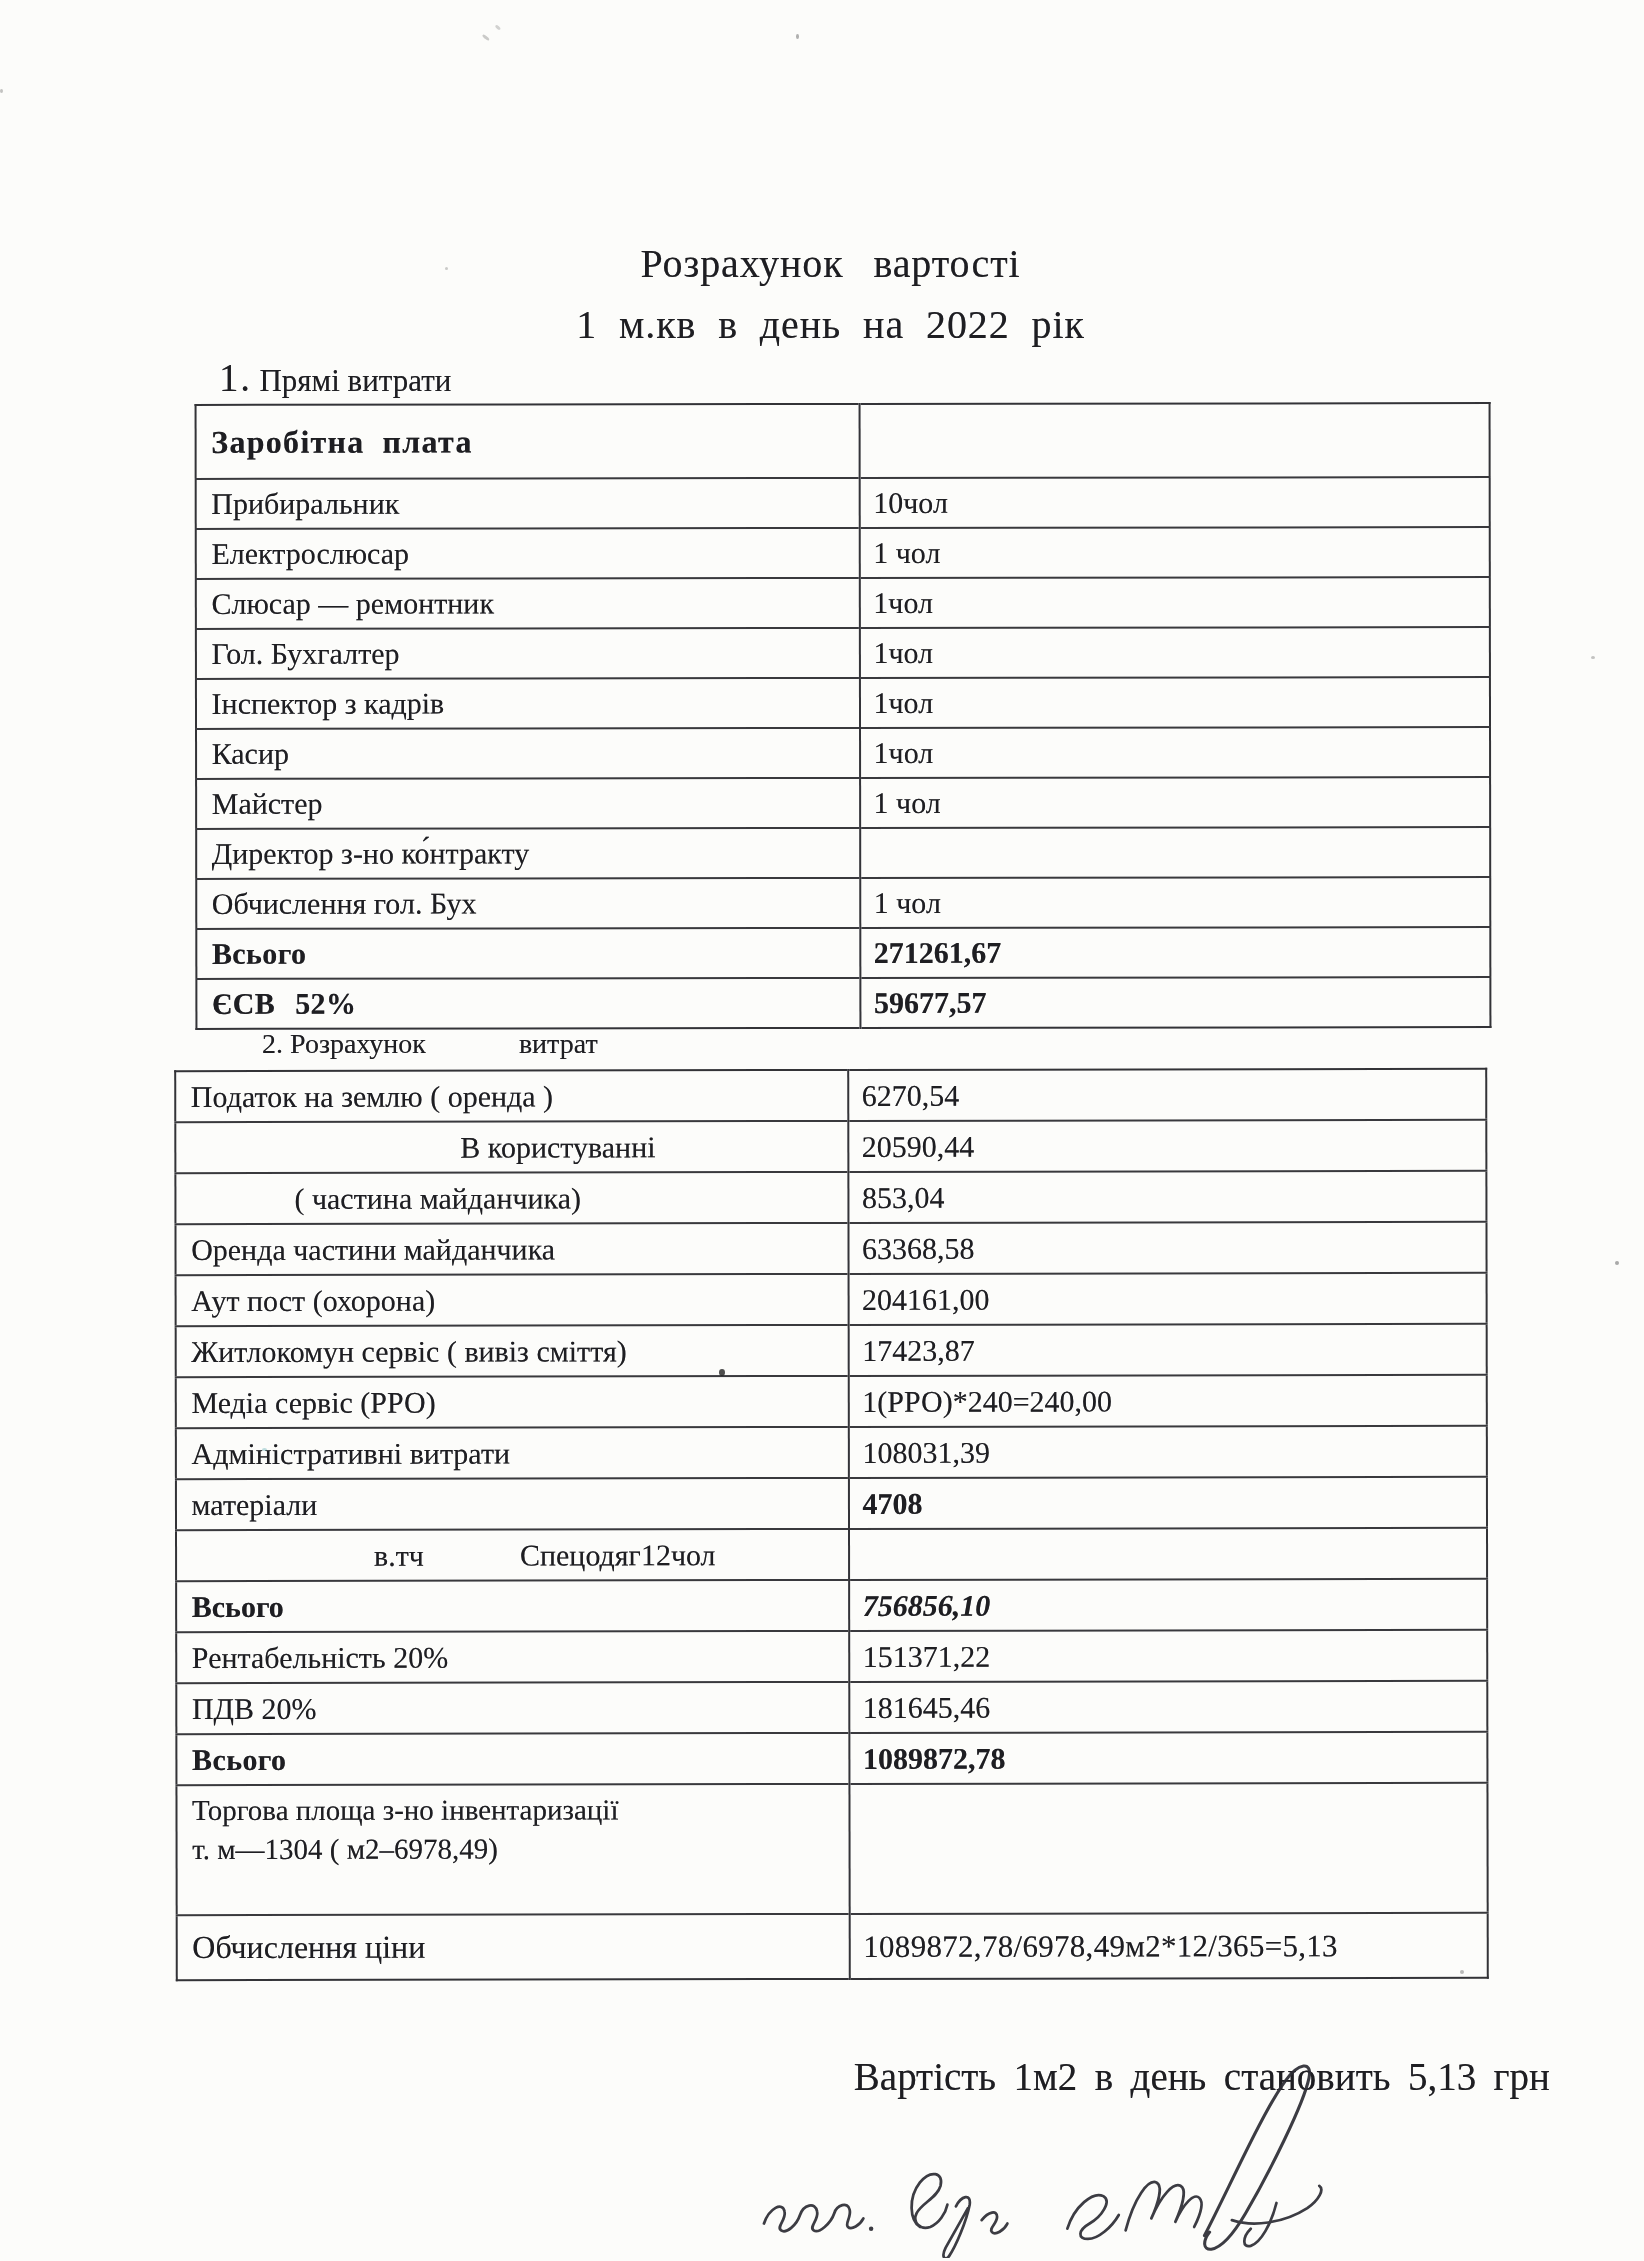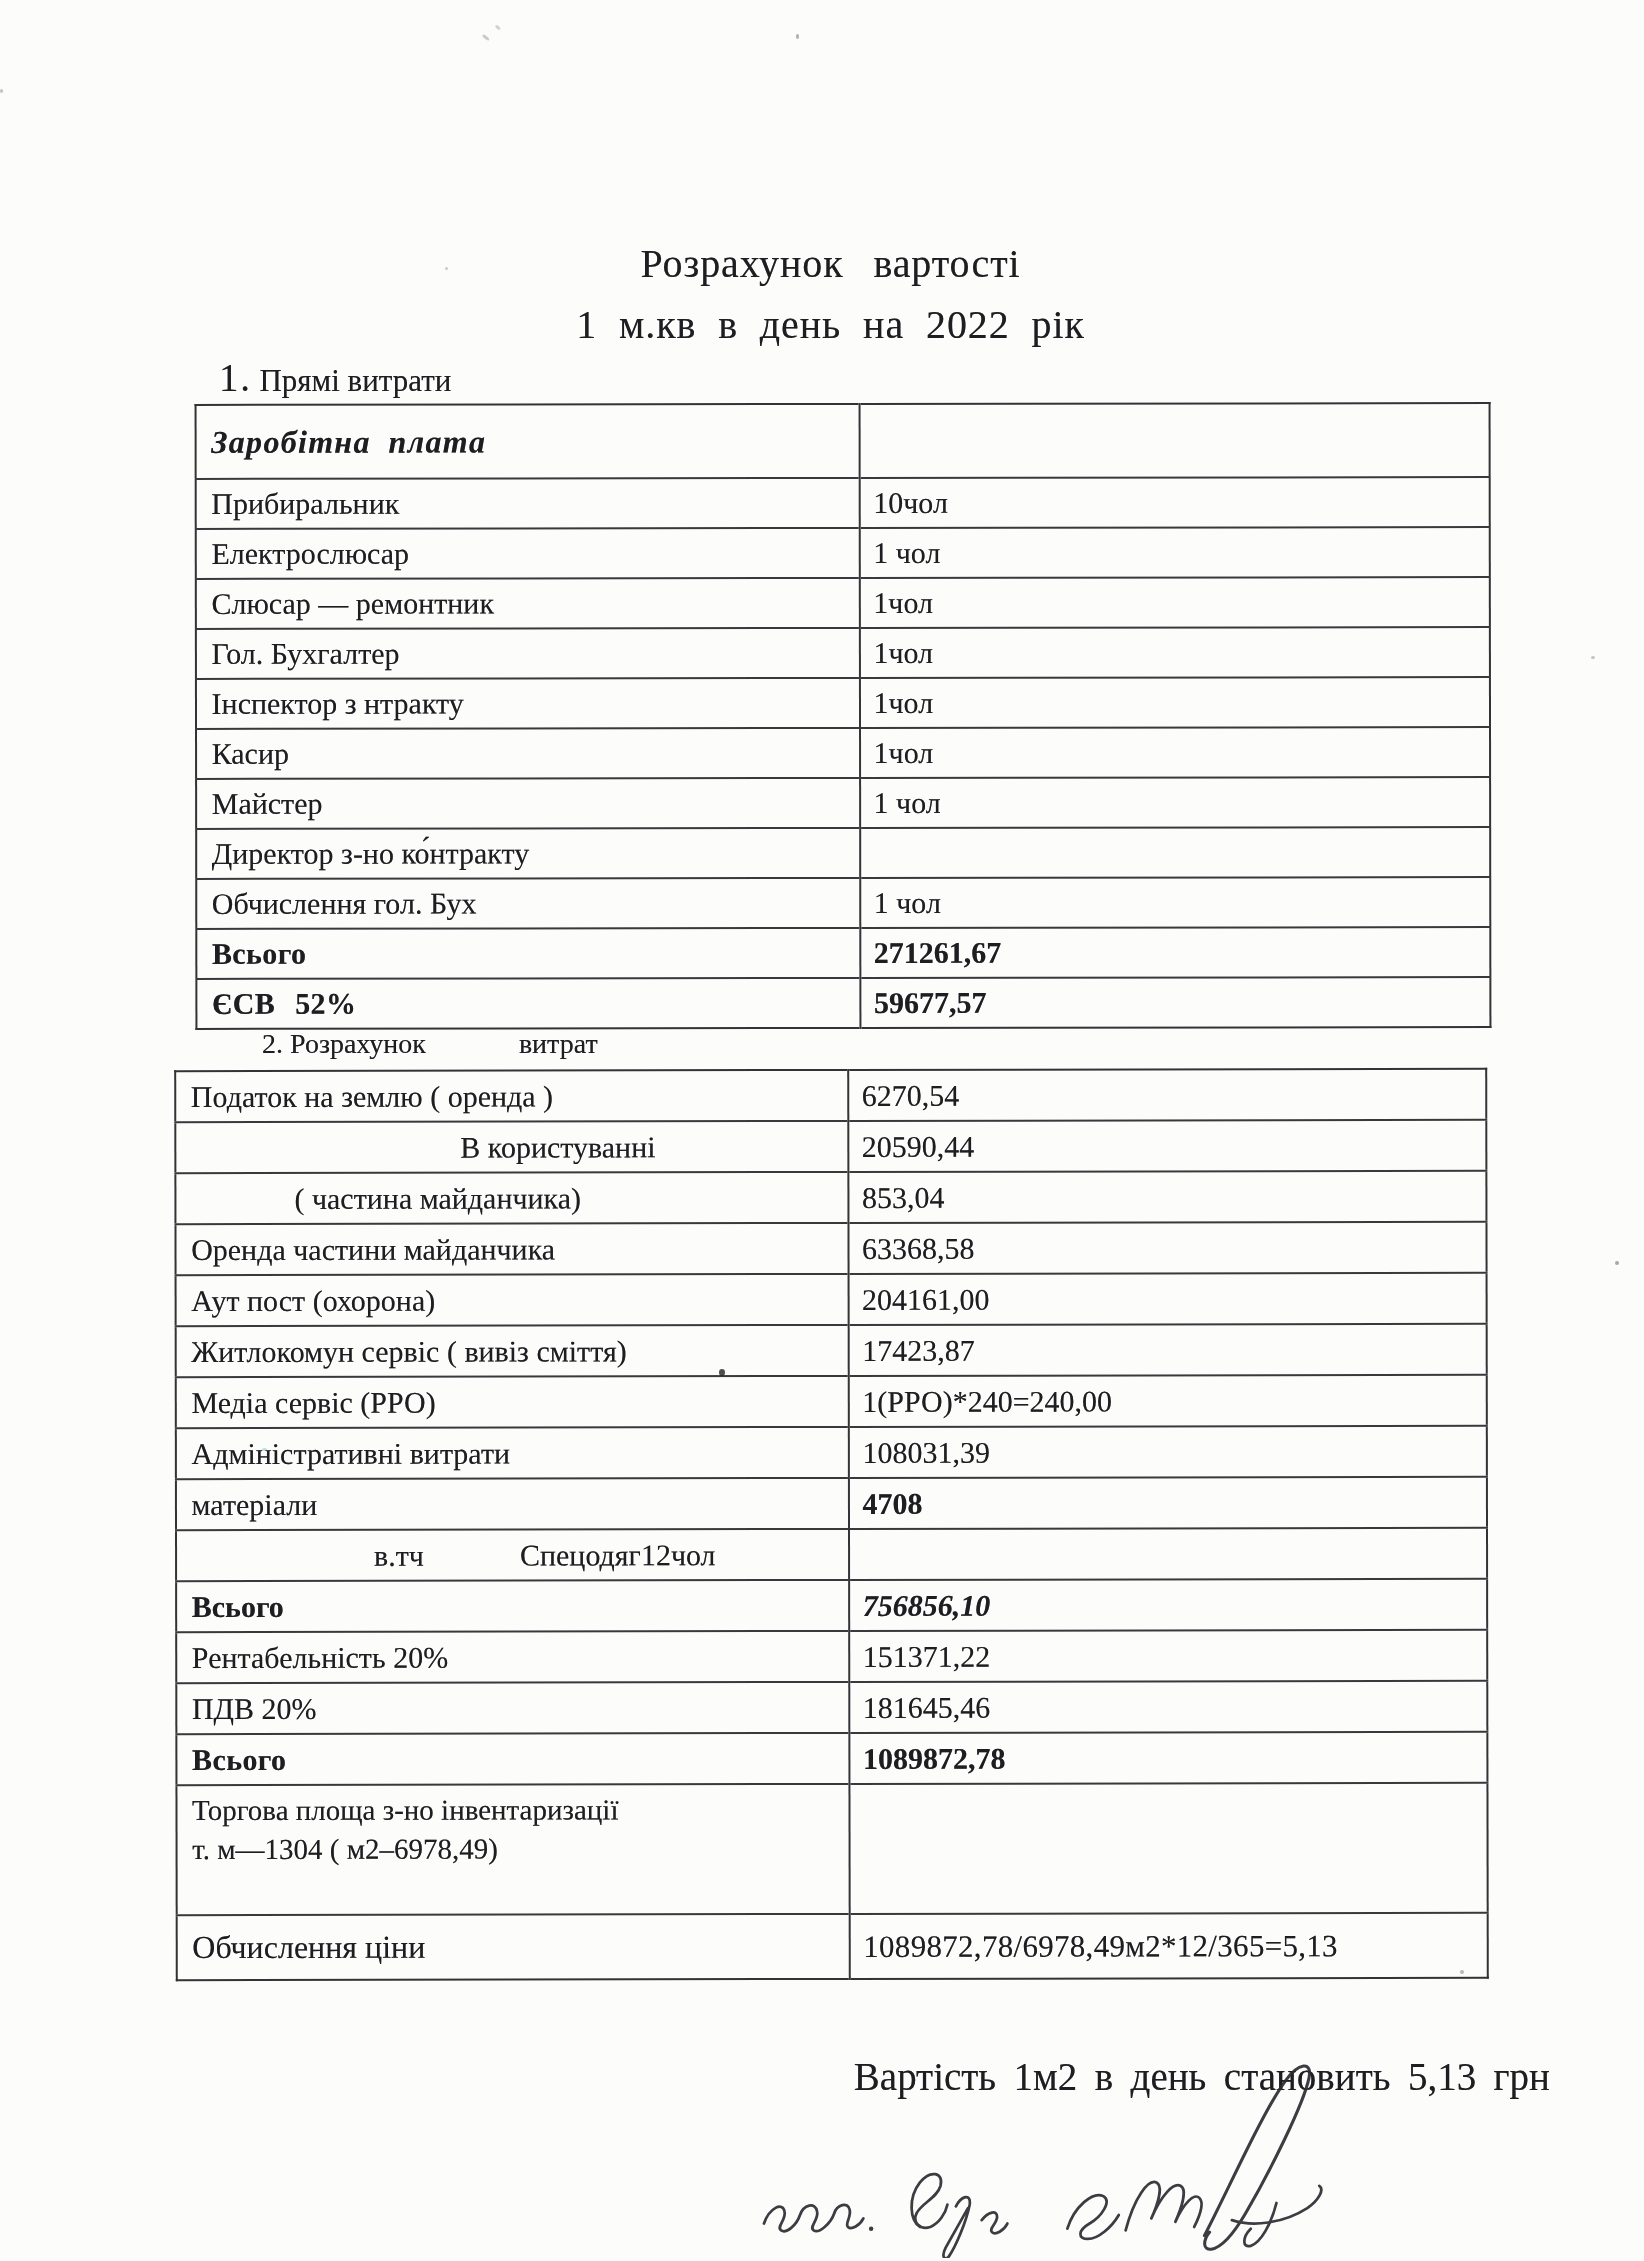--- a/index.html
+++ b/index.html
@@ -28,21 +28,21 @@
   td{vertical-align:middle;font-size:30px;padding:0 6.9px 0 14.6px;white-space:nowrap;overflow:visible}
   .t1{left:195px;top:403px;width:1296px;transform:rotate(-.08deg);border:2.6px solid #333337}
   .t2{left:175px;top:1069px;width:1313px;transform:rotate(-.1deg);border:2.6px solid #333337}
   .t1 td.l{width:641px}
   .t2 td.l{width:650px}
   td.v{border-left:2.1px solid #343439;padding-left:12px}
   tr{height:50px;border-top:2.1px solid #39393d}
   tr:first-child{border-top:none}
   .t2 tr{height:51px}
   .t1 tr.hdr{height:74px}
-  .hdr td.l{font-weight:bold;font-style:italic;font-size:32px;letter-spacing:1.3px;word-spacing:8.6px}
+  .hdr td.l{font-weight:bold;font-size:32px;letter-spacing:1.3px;word-spacing:8.6px}
   tr.b td{font-weight:bold}
   tr.b td.l{letter-spacing:0.4px}
   .ws{word-spacing:12px}
   tr.vb td.v{font-weight:bold}
   tr.bi td.l{font-weight:bold}
   tr.bi td.v{font-weight:bold;font-style:italic}
   tr.c td.l{padding-left:284px}
   tr.i td.l{padding-left:118px}
   tr.vt td.l{padding-left:197px}
   tr.vt .sp2{margin-left:96px}
@@ -94,21 +94,21 @@
   </tr>
   <tr>
     <td class="l">Слюсар — ремонтник</td>
     <td class="v">1чол</td>
   </tr>
   <tr>
     <td class="l">Гол. Бухгалтер</td>
     <td class="v">1чол</td>
   </tr>
   <tr>
-    <td class="l">Інспектор з нтракту</td>
+    <td class="l">Інспектор з кадрів</td>
     <td class="v">1чол</td>
   </tr>
   <tr>
     <td class="l">Касир</td>
     <td class="v">1чол</td>
   </tr>
   <tr>
     <td class="l">Майстер</td>
     <td class="v">1 чол</td>
   </tr>

